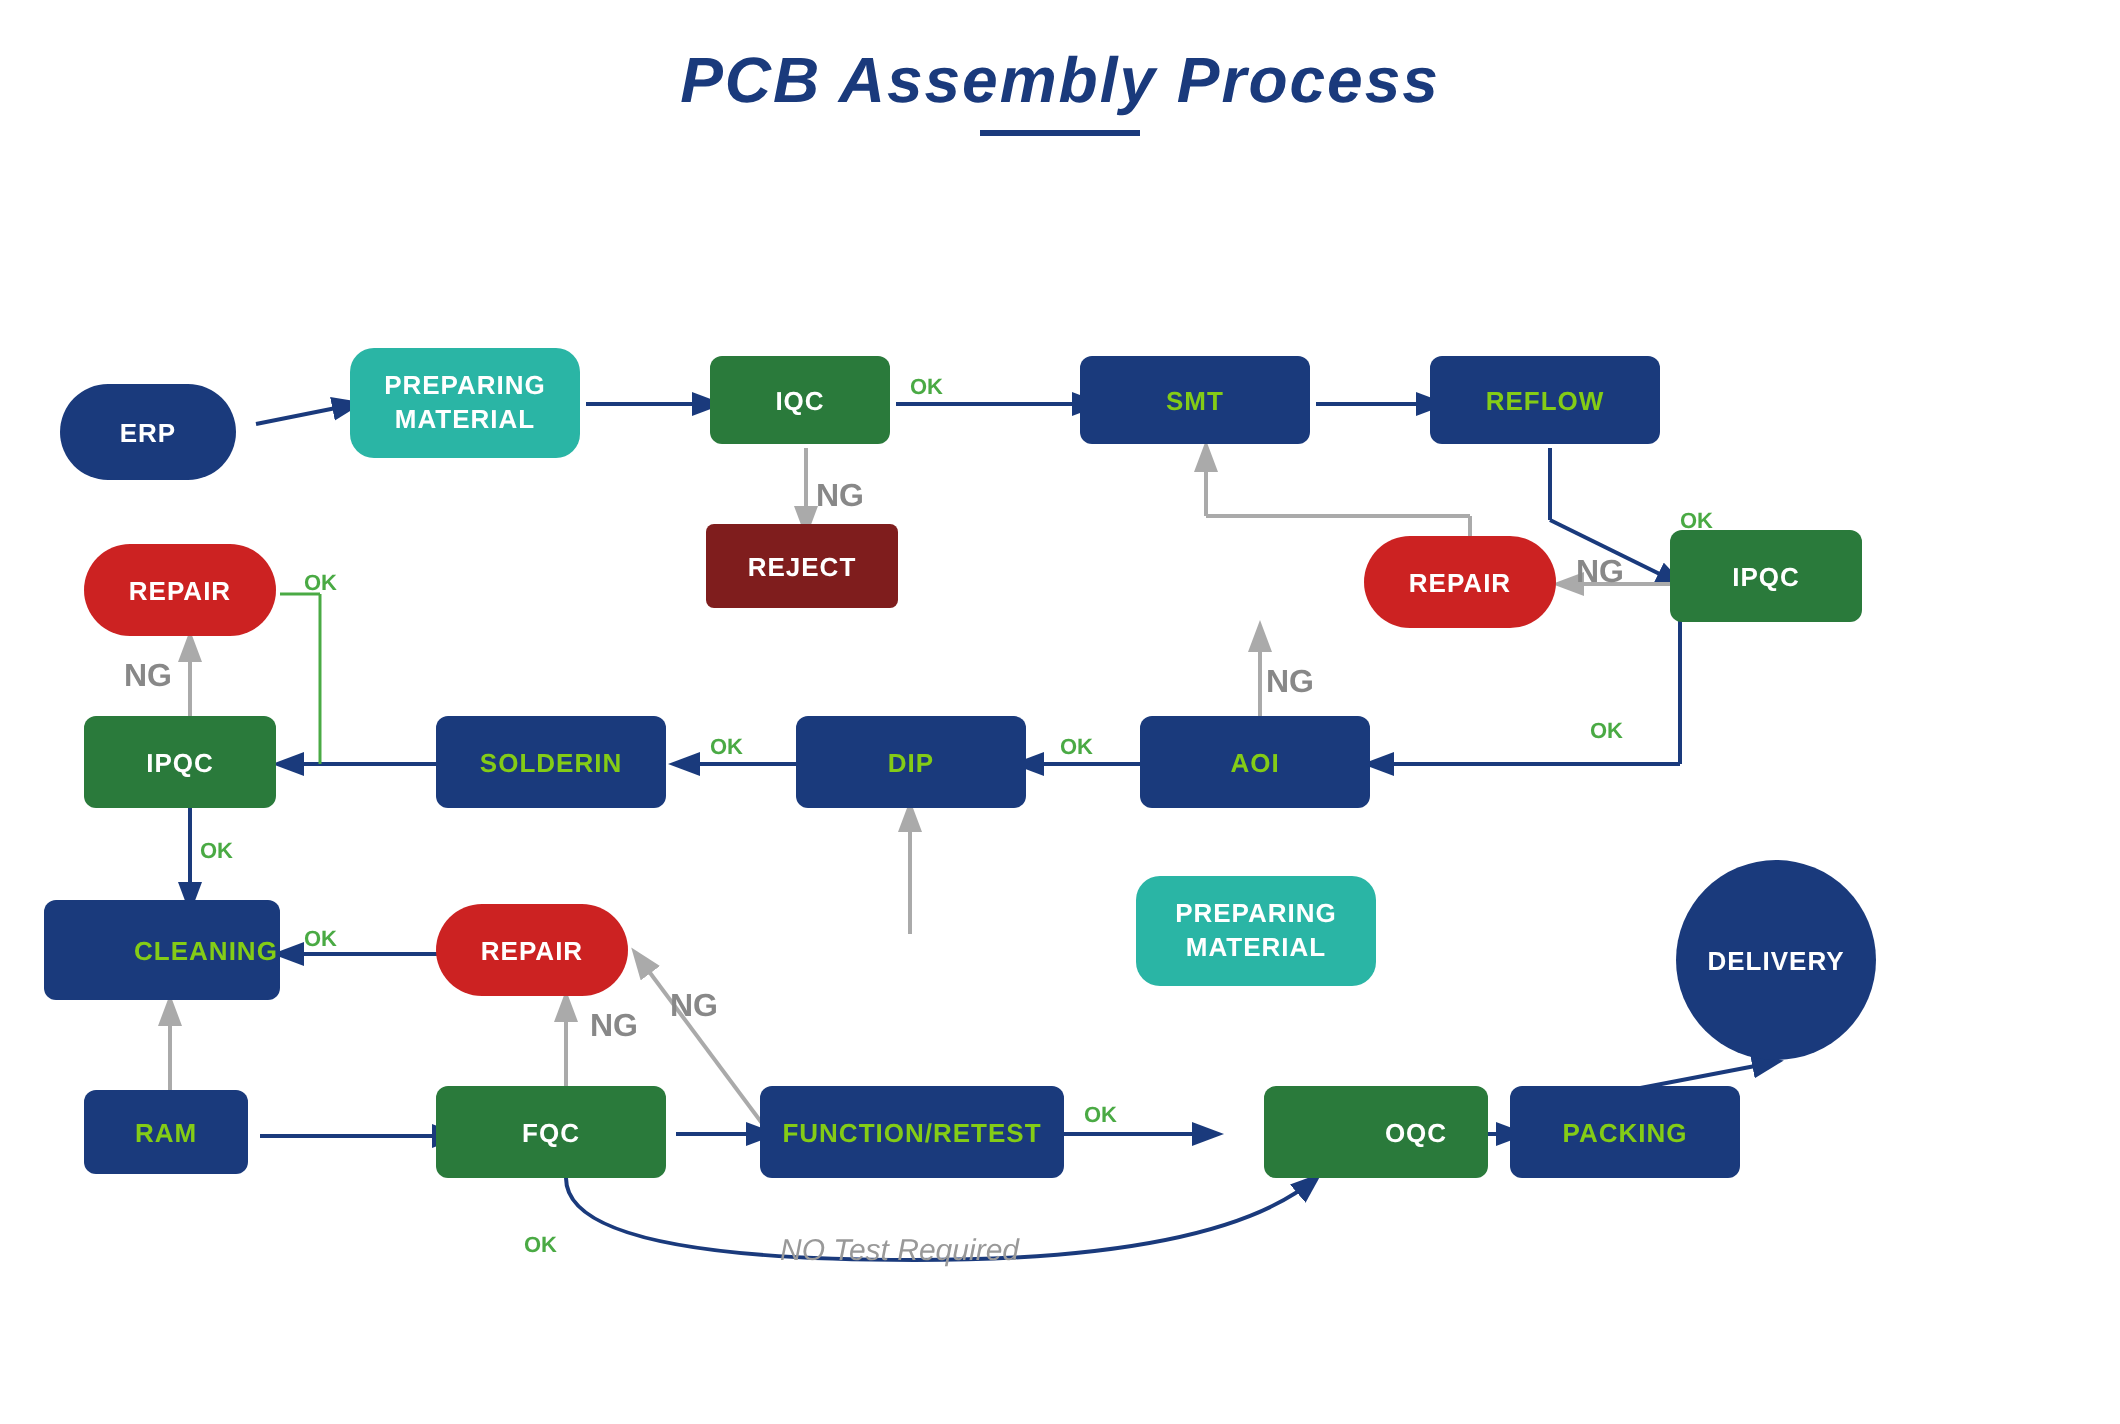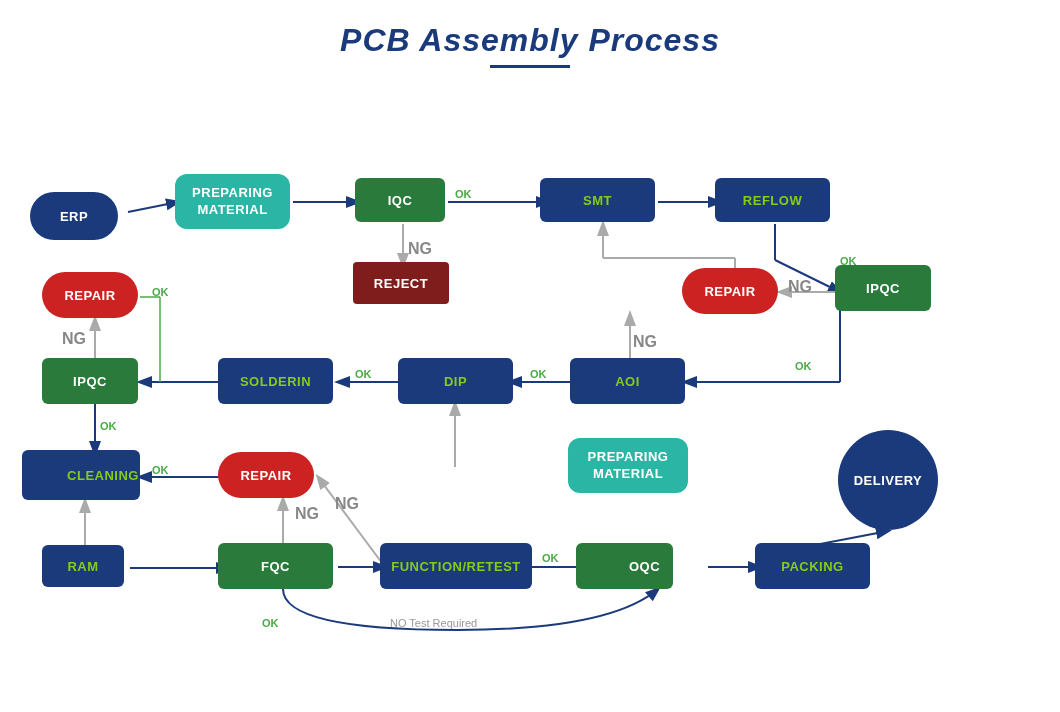--- a/index.html
+++ b/index.html
@@ -88,22 +88,23 @@
       font-weight: bold;
     }
     .label-ng {
       position: absolute;
       font-size: 16px;
       color: #888;
       font-weight: bold;
     }
     .label-notest {
       position: absolute;
-      font-size: 11px;
+      font-size: 15px;
       color: #999;
+      font-style: italic;
     }
   </style>
 </head>
 <body>
 
 <div class="page">
   <div class="title">PCB Assembly Process</div>
   <div class="title-underline"></div>
 
   <svg class="arrows-svg">
@@ -232,17 +233,17 @@
   <div class="node rect-teal" style="left:568px;top:438px;width:120px;height:55px;line-height:1.3;">PREPARING<br>MATERIAL</div>
 
   <div class="node ellipse-blue" style="left:838px;top:430px;width:100px;height:100px;border-radius:50%;">DELIVERY</div>
 
   <div class="node rect-dark-blue" style="left:42px;top:545px;width:82px;height:42px;">RAM</div>
 
   <div class="node rect-green" style="left:218px;top:543px;width:115px;height:46px;">FQC</div>
 
   <div class="node rect-dark-blue" style="left:380px;top:543px;width:152px;height:46px;">FUNCTION/RETEST</div>
 
-  <div class="node rect-green" style="left:576px;top:543px;width:97px;height:46px;padding-left:40px;">OQC</div>
+  <div class="node rect-green" style="left:632px;top:543px;width:112px;height:46px;padding-left:40px;">OQC</div>
 
   <div class="node rect-dark-blue" style="left:755px;top:543px;width:115px;height:46px;">PACKING</div>
 
 </div>
 
 </body></html>

